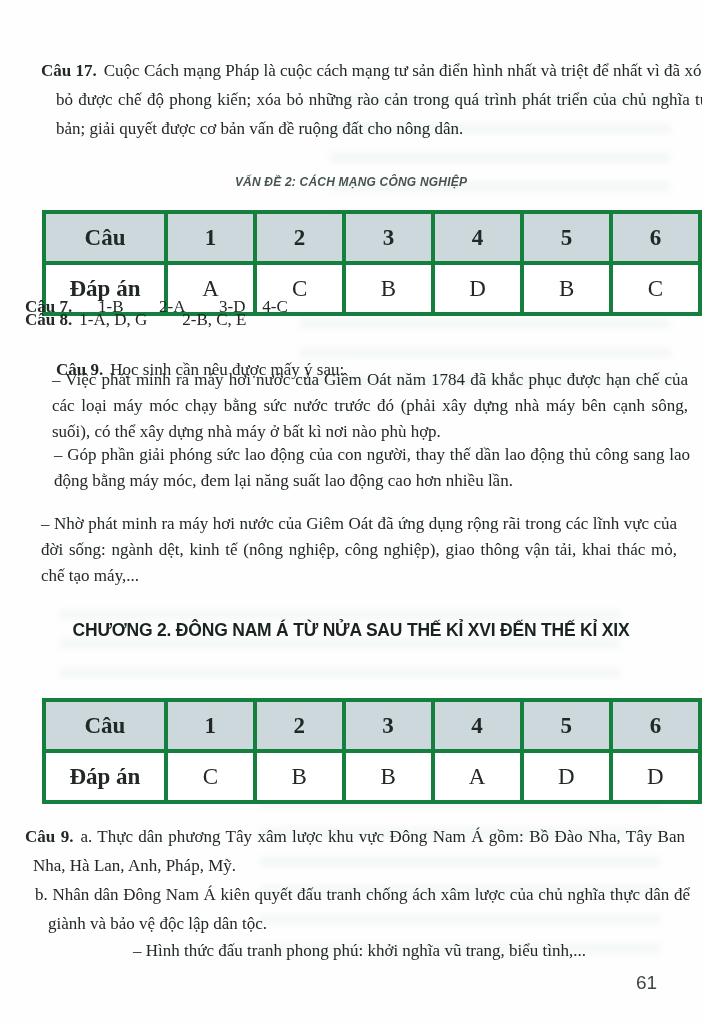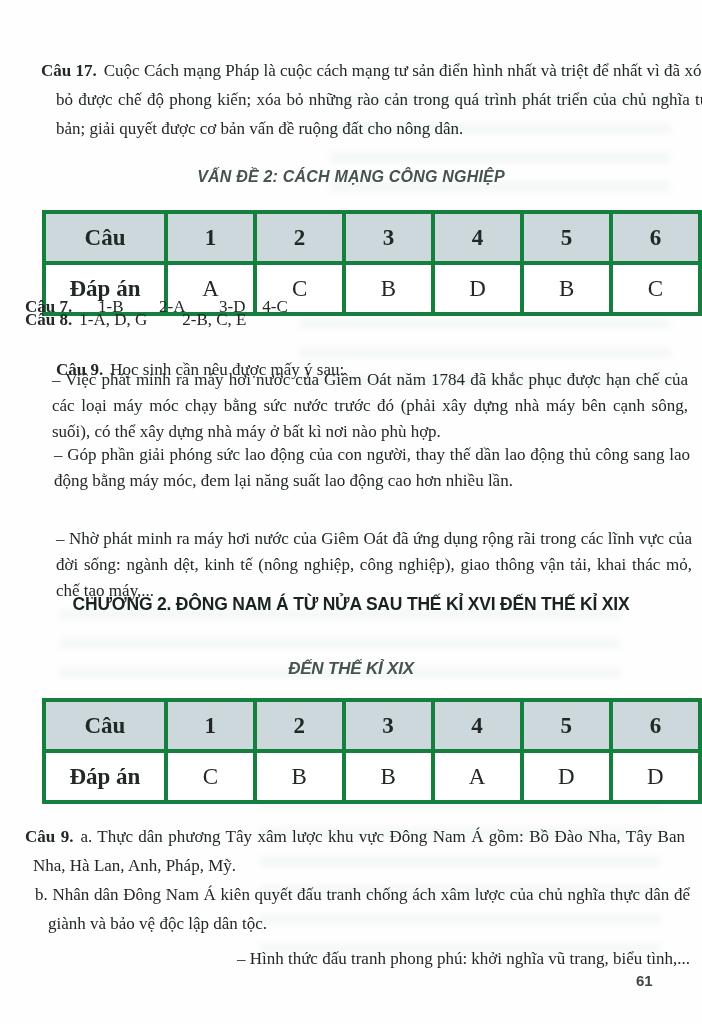--- a/index.html
+++ b/index.html
@@ -51,20 +51,21 @@
   }
   .ch-heading {
     font-family:"Liberation Sans", sans-serif;
     font-weight:bold;
     color:#19231f;
     text-align:center;
     width:100%;
     font-size:17.5px;
     letter-spacing:-.2px;
     white-space:nowrap;
+    margin-top:26px;
   }
 
   table.ans-table {
     border-collapse:collapse;
     border:2px solid #1a1a1a;
     background:#fff;
   }
   table.ans-table td {
     border:4px solid #15803d;
     text-align:center;
@@ -77,40 +78,40 @@
   table.ans-table td.cn { width:83px; }
   table.ans-table tr.head td { background:#ccd8dc; font-weight:bold; }
 
   .tabrow { font-size:17px; line-height:29px; white-space:nowrap; }
   .itm { display:inline-block; }
   .w63{width:63px}.w60{width:60px}.w103{width:103px}
   .w61{width:61px}.w80{width:80px}.w79{width:79px}
 
   .page-num {
     font-family:"Liberation Sans", sans-serif;
-    font-weight:bold;
-    font-size:15px;
+    font-weight:normal;
+    font-size:19px;
     color:#3e4743;
   }
 </style>
 </head>
 <body>
 
 <div class="page">
 
   <div class="bleed" style="left:330px; top:95px;  width:340px; height:120px;"></div>
   <div class="bleed" style="left:300px; top:290px; width:370px; height:110px;"></div>
   <div class="bleed" style="left:60px;  top:610px; width:560px; height:80px;"></div>
   <div class="bleed" style="left:260px; top:770px; width:400px; height:200px;"></div>
 
   <p class="abs body-text hang15" style="left:25px; top:40px; width:653px; margin:16px;">
     <span class="lbl">Câu 17.</span><span>Cuộc Cách mạng Pháp là cuộc cách mạng tư sản điển hình nhất và triệt để nhất vì đã xóa bỏ được chế độ phong kiến; xóa bỏ những rào cản trong quá trình phát triển của chủ nghĩa tư bản; giải quyết được cơ bản vấn đề ruộng đất cho nông dân.</span>
   </p>
 
-  <div class="abs vd-heading" style="top:168px; font-size:16px;font-style:italic;">VẤN ĐỀ 2: CÁCH MẠNG CÔNG NGHIỆP</div>
+  <div class="abs vd-heading" style="top:175px; font-size:12px;font-style:italic;">VẤN ĐỀ 2: CÁCH MẠNG CÔNG NGHIỆP</div>
 
   <table class="ans-table abs" style="left:42px; top:210px;">
     <tbody>
         <tr class="head">
       <td class="c0">Câu</td>
       <td class="cn">1</td>
       <td class="cn">2</td>
       <td class="cn">3</td>
       <td class="cn">4</td>
       <td class="cn">5</td>
@@ -135,25 +136,24 @@
   <div class="abs tabrow" style="left:25px; top:305px;">
     <span class="lbl">Câu 8.</span><span class="itm w103">1-A, D, G</span><span class="itm">2-B, C, E</span>
   </div>
 
   <div class="abs tabrow" style="left:25px; top:355px;margin-left:31px;">
     <span class="lbl">Câu 9.</span><span>Học sinh cần nêu được mấy ý sau:</span>
   </div>
 
   <p class="abs body-text bullet" style="left:52px; top:367px; width:636px; margin:0;">– Việc phát minh ra máy hơi nước của Giêm Oát năm 1784 đã khắc phục được hạn chế của các loại máy móc chạy bằng sức nước trước đó (phải xây dựng nhà máy bên cạnh sông, suối), có thể xây dựng nhà máy ở bất kì nơi nào phù hợp.</p>
   <p class="abs body-text bullet" style="left:54px; top:442px; width:636px; margin:0;">– Góp phần giải phóng sức lao động của con người, thay thế dần lao động thủ công sang lao động bằng máy móc, đem lại năng suất lao động cao hơn nhiều lần.</p>
-  <p class="abs body-text bullet" style="left:41px; top:511px; width:636px; margin:15px;">– Nhờ phát minh ra máy hơi nước của Giêm Oát đã ứng dụng rộng rãi trong các lĩnh vực của đời sống: ngành dệt, kinh tế (nông nghiệp, công nghiệp), giao thông vận tải, khai thác mỏ, chế tạo máy,...</p>
+  <p class="abs body-text bullet" style="left:41px; top:511px; width:636px; margin:0;">– Nhờ phát minh ra máy hơi nước của Giêm Oát đã ứng dụng rộng rãi trong các lĩnh vực của đời sống: ngành dệt, kinh tế (nông nghiệp, công nghiệp), giao thông vận tải, khai thác mỏ, chế tạo máy,...</p>
 
   <div class="abs ch-heading" style="top:594px;">CHƯƠNG 2. ĐÔNG NAM Á TỪ NỬA SAU THẾ KỈ XVI ĐẾN THẾ KỈ XIX</div>
 
-  <div class="abs vd-heading" style="top:659px; font-size:17px; letter-spacing:-.2px;">ĐẾN THẾ KỈ XIX</div>
 
   <table class="ans-table abs" style="left:42px; top:698px;">
     <tbody>
         <tr class="head">
       <td class="c0">Câu</td>
       <td class="cn">1</td>
       <td class="cn">2</td>
       <td class="cn">3</td>
       <td class="cn">4</td>
       <td class="cn">5</td>
@@ -172,17 +172,17 @@
     </table>
 
 
 
   <p class="abs body-text hang8" style="left:25px; top:822px; width:652px; margin:0;">
     <span class="lbl">Câu 9.</span><span>a. Thực dân phương Tây xâm lược khu vực Đông Nam Á gồm: Bồ Đào Nha, Tây Ban Nha, Hà Lan, Anh, Pháp, Mỹ.</span>
   </p>
 
   <p class="abs body-text hang13" style="left:35px; top:880px; width:642px; margin:0;">b. Nhân dân Đông Nam Á kiên quyết đấu tranh chống ách xâm lược của chủ nghĩa thực dân để giành và bảo vệ độc lập dân tộc.</p>
 
-  <p class="abs body-text" style="left:33px; top:932px; width:645px; margin:12px; text-align:right;">– Hình thức đấu tranh phong phú: khởi nghĩa vũ trang, biểu tình,...</p>
+  <p class="abs body-text" style="left:33px; top:932px; width:645px; margin:4px; text-align:center;">– Hình thức đấu tranh phong phú: khởi nghĩa vũ trang, biểu tình,...</p>
 
   <div class="abs page-num" style="left:636px; top:972px;">61</div>
 
 </div>
 
 </body></html>

